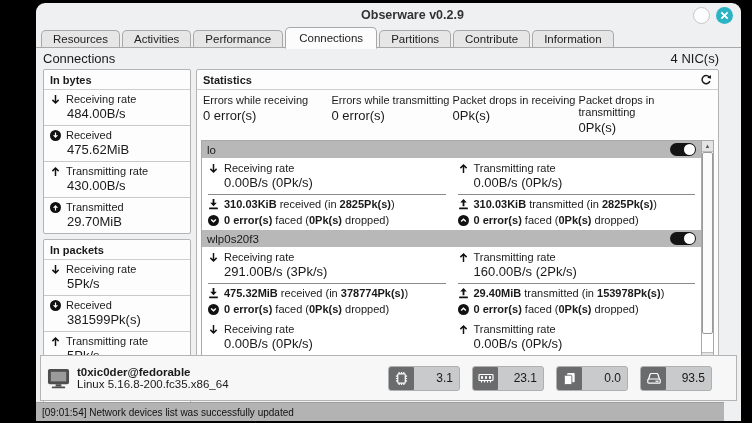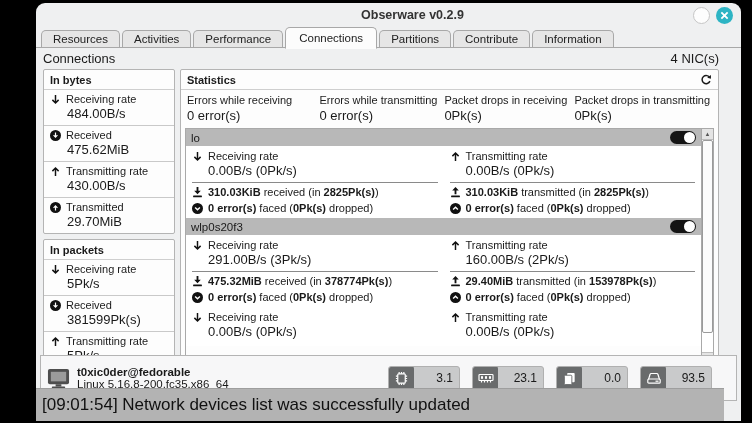--- a/index.html
+++ b/index.html
@@ -26,21 +26,21 @@
 
   
   .heading-row { position:absolute; left:7px; right:22px; top:48px; display:flex; justify-content:space-between; }
   .heading-row .h { font-size:13px; }
 
   
   .main { position:absolute; left:7px; right:22px; top:66px; bottom:52px; display:flex; gap:5px; }
   .gbox { background:#fdfdfd; border:1px solid #b4b4b4; border-radius:2px; }
   .gtitle { font-size:11px; font-weight:bold; padding:4px 6px 3px; border-bottom:1px solid #cfcfcf; display:flex; justify-content:space-between; align-items:center; }
 
-  .leftcol { width:132px; flex:none; display:flex; flex-direction:column; gap:5px; }
+  .leftcol { width:148px; flex:none; display:flex; flex-direction:column; gap:5px; }
   .leftcol .gbox { flex:1; display:flex; flex-direction:column; }
   .srow { padding:3px 6px 4px; border-bottom:1px solid #c9c9c9; flex:1; }
   .srow:last-child { border-bottom:none; }
   .srow .l1 { font-size:11px; display:flex; align-items:center; gap:5px; }
   .srow .l2 { font-size:13px; padding-left:17px; margin-top:1px; }
 
   .statsbox { flex:1; display:flex; flex-direction:column; min-width:0; }
   .summary { display:grid; grid-template-columns:1.04fr 0.98fr 1.02fr 1.08fr; padding:4px 6px 5px; }
   .summary .cell .lab { font-size:11px; }
   .summary .cell .val { font-size:13px; margin-top:2px; }
@@ -77,23 +77,23 @@
   .hosttext .hname { font-size:11.5px; font-weight:bold; }
   .hosttext .hkernel { font-size:11.5px; }
   .spacer { flex:1; }
   .metrics { display:flex; gap:12px; margin-right:18px; }
   .metric { width:72px; height:25px; background:#c9cacb; border:1px solid #b0b0b0; border-radius:3px;
             display:flex; align-items:center; overflow:hidden; }
   .metric .tile { width:25px; height:25px; background:#696b6c; border-radius:3px; display:flex; align-items:center; justify-content:center; flex:none; }
   .metric .mval { flex:1; text-align:right; padding-right:6px; font-size:12px; }
 
   
-  .statusbar { position:absolute; left:0; right:17px; bottom:0; height:33px; background:#b3b3b3;
+  .statusbar { position:absolute; left:0; right:17px; bottom:0; height:19px; background:#b3b3b3;
                border-top:1px solid #9e9e9e; display:flex; align-items:center; padding-left:6px;
-               font-size:17px; color:#111; }
+               font-size:10px; color:#111; }
 
   .ic { flex:none; display:inline-flex; }
 </style>
 </head>
 <body>
 
 <div class="window">
 
   <div class="titlebar">
     <span class="title">Obserware v0.2.9</span>

